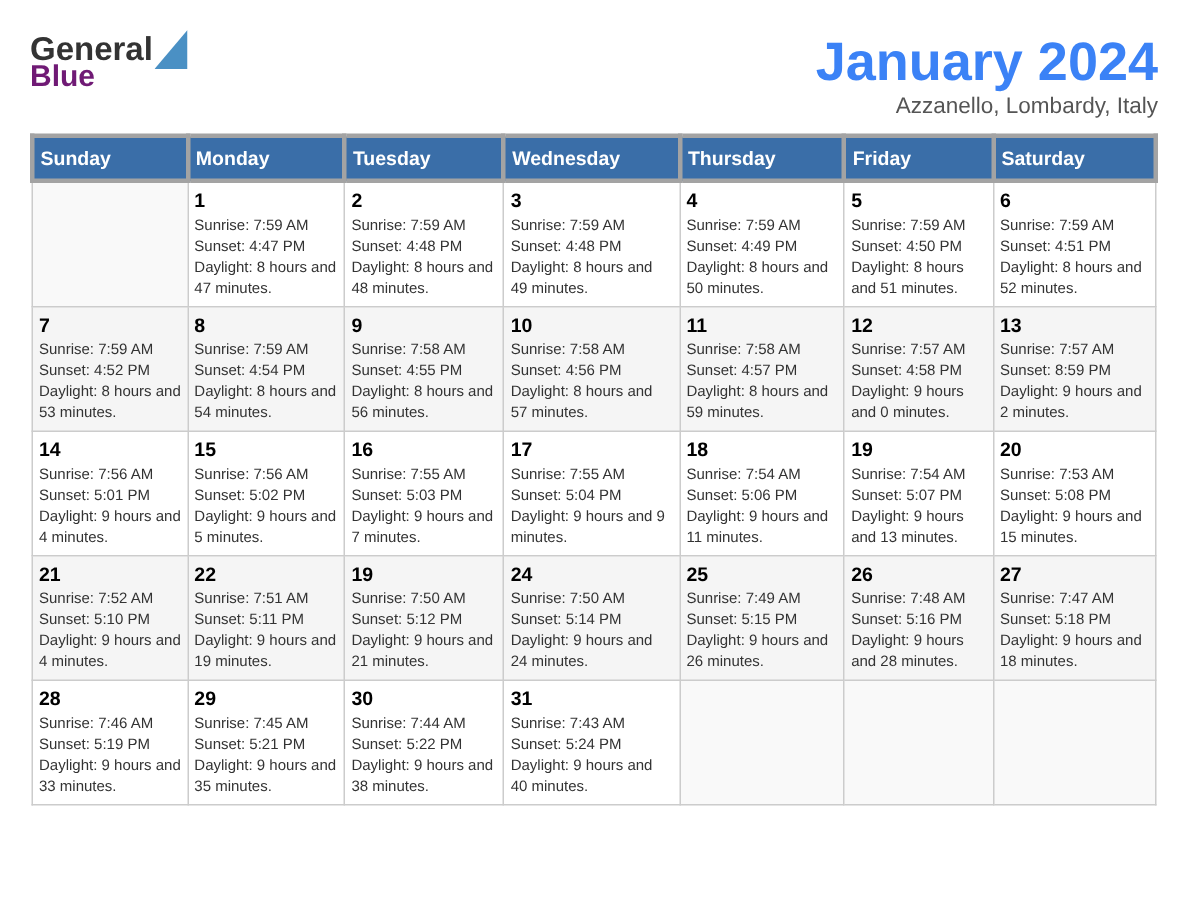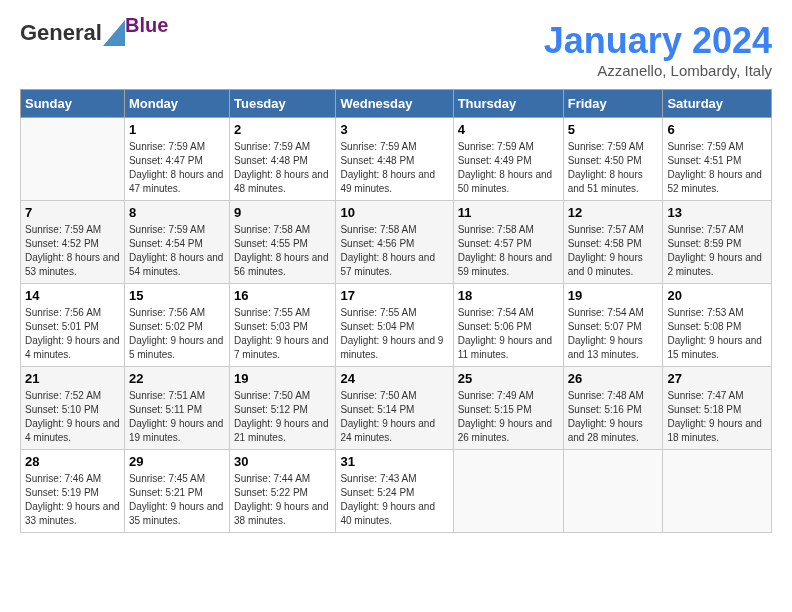--- a/index.html
+++ b/index.html
@@ -37,21 +37,21 @@
       border-collapse: collapse;
       font-size: 11px;
     }
     thead tr th {
       background-color: #3a6ea8;
       color: #fff;
       padding: 6px 4px;
       text-align: left;
       font-size: 13px;
       font-weight: bold;
-      border: 1px solid #a3a3a3;
+      border: 3px solid #a3a3a3;
     }
     tbody tr td {
       border: 1px solid #ccc;
       vertical-align: top;
       padding: 4px;
       min-height: 80px;
       background: #fff;
     }
     tbody tr:nth-child(even) td {
       background: #f5f5f5;
@@ -69,21 +69,21 @@
     }
     .empty-cell {
       background: #f9f9f9 !important;
     }
   </style>
 </head>
 <body>
 
 <div class="header-area">
   <div class="logo">
-    <div style="display:flex; flex-direction:row; align-items:flex-start;">
+    <div style="display:flex; flex-direction:column; align-items:flex-start;">
       <div style="display:flex; align-items:center;">
         <span style="font-size:22px;font-weight:bold;color:#333;">General</span>
         <svg width="22" height="26" viewBox="0 0 22 26" style="margin-left:1px;">
           <polygon points="0,26 22,26 22,0" fill="#4a90c4"></polygon>
         </svg>
       </div>
       <span style="font-size:20px;font-weight:bold;color:#701a75;margin-top:-6px;">Blue</span>
     </div>
   </div>
   <div class="title-area">

